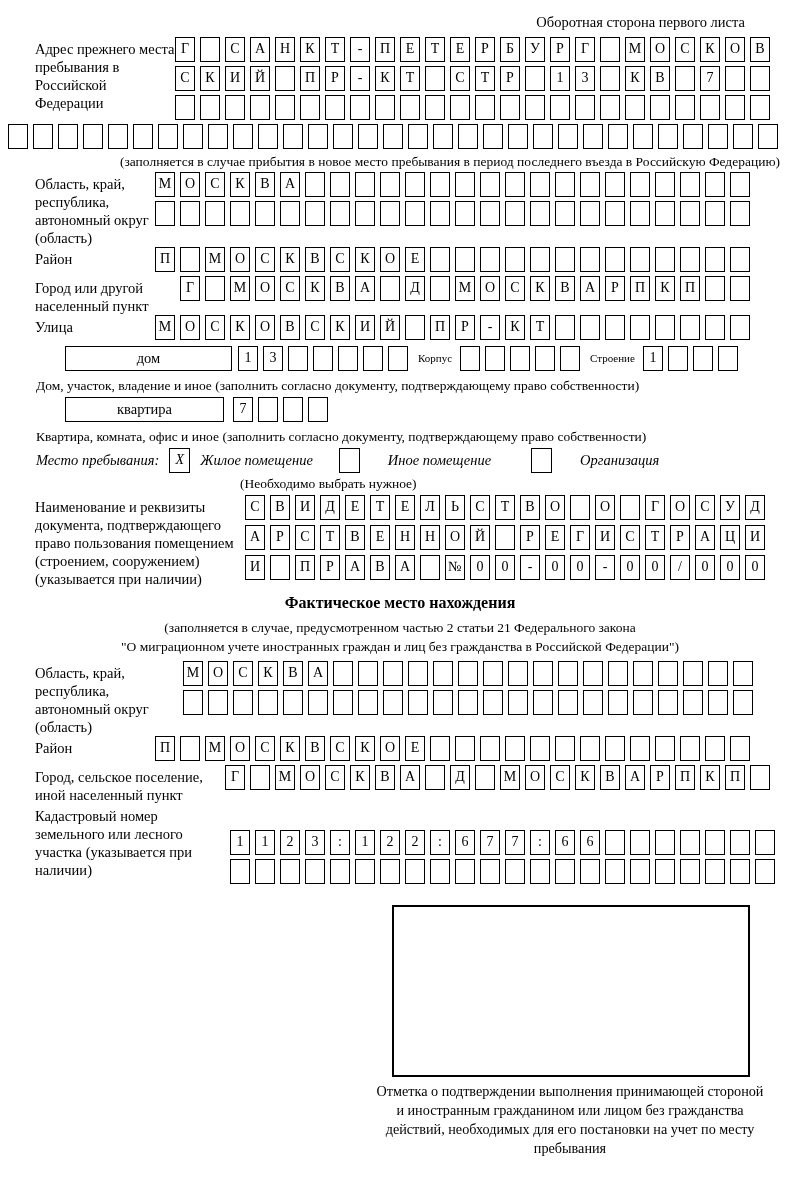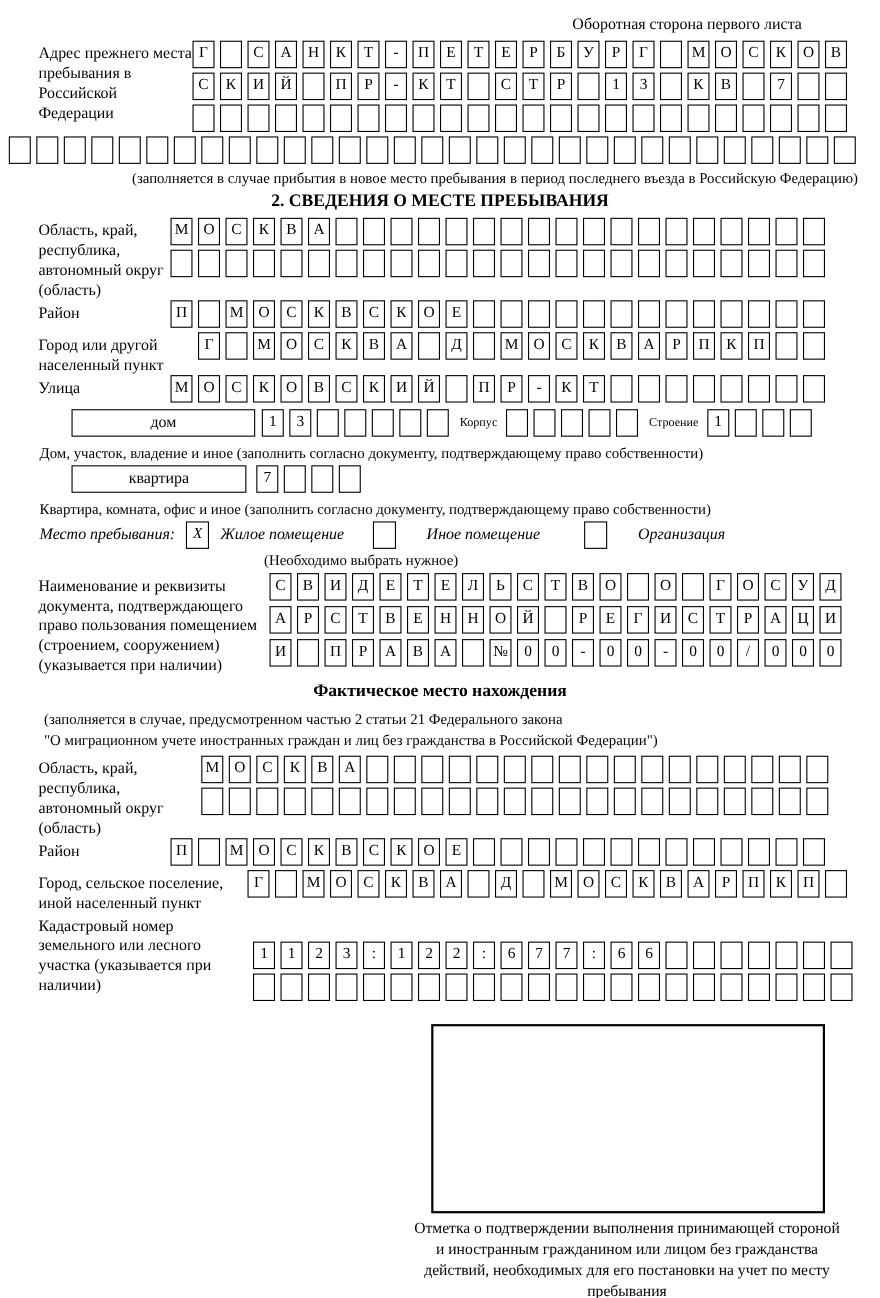--- a/index.html
+++ b/index.html
@@ -2,21 +2,21 @@
 <html><head>
 <meta charset="utf-8">
 <style>
   html,body{margin:0;padding:0;background:#fff;}
   .page{
     width:800px;height:1180px;background:#ffffff;color:#000;
     font-family:"Liberation Serif", serif;font-size:15px;
     position:relative;overflow:hidden;box-sizing:border-box;
   }
   .corner-note{
-    text-align:right;padding:14px 71px 0 0;font-size:14.5px;
+    text-align:right;padding:14px 55px 0 0;font-size:14.5px;
   }
   
   .boxrow{white-space:nowrap;height:25px;margin-bottom:4px;line-height:0;}
   .cell{
     display:inline-block;box-sizing:border-box;width:20px;height:25px;
     border:1.6px solid #000;margin-right:5px;text-align:center;
     line-height:22px;font-size:14px;vertical-align:top;background:#fff;
     font-family:"Liberation Serif", serif;
   }
   .field{display:flex;align-items:flex-start;margin-left:35px;}
@@ -37,21 +37,21 @@
   .wb-dom{width:167px;margin-right:6px;}
   .wb-kv{width:159px;margin-right:9px;}
   .inline-lbl{font-size:11px;line-height:25px;}
   
   .mesto{display:flex;align-items:center;margin-left:36px;white-space:nowrap;font-style:italic;}
   .mesto .txt{font-size:14.5px;line-height:25px;}
   .chk{
     display:inline-block;box-sizing:border-box;width:21px;height:25px;
     border:1.6px solid #000;text-align:center;line-height:22px;font-size:14px;background:#fff;
   }
-  .subtitle{font-size:13.5px;line-height:19px;padding-left:40px;}
+  .subtitle{text-align:center;font-size:13.5px;line-height:19px;}
   .stamp-wrap{margin-left:392px;margin-top:17px;width:360px;}
   .stamp-box{box-sizing:border-box;width:358px;height:172px;border:2px solid #000;background:#fff;}
   .stamp-caption{width:392px;margin-left:-18px;text-align:center;font-size:14.2px;line-height:19px;margin-top:5px;}
   .mt2{margin-top:2px;}.mt6{margin-top:6px;}
   .rows-offset{margin-top:26px;}
 </style>
 </head>
 <body>
 
 <div class="page">
@@ -62,21 +62,20 @@
     <div class="lbl w140">Адрес прежнего места пребывания в Российской Федерации</div>
     <div>
       <div class="boxrow"><span class="cell">Г</span><span class="cell"></span><span class="cell">С</span><span class="cell">А</span><span class="cell">Н</span><span class="cell">К</span><span class="cell">Т</span><span class="cell">-</span><span class="cell">П</span><span class="cell">Е</span><span class="cell">Т</span><span class="cell">Е</span><span class="cell">Р</span><span class="cell">Б</span><span class="cell">У</span><span class="cell">Р</span><span class="cell">Г</span><span class="cell"></span><span class="cell">М</span><span class="cell">О</span><span class="cell">С</span><span class="cell">К</span><span class="cell">О</span><span class="cell">В</span></div>
       <div class="boxrow"><span class="cell">С</span><span class="cell">К</span><span class="cell">И</span><span class="cell">Й</span><span class="cell"></span><span class="cell">П</span><span class="cell">Р</span><span class="cell">-</span><span class="cell">К</span><span class="cell">Т</span><span class="cell"></span><span class="cell">С</span><span class="cell">Т</span><span class="cell">Р</span><span class="cell"></span><span class="cell">1</span><span class="cell">3</span><span class="cell"></span><span class="cell">К</span><span class="cell">В</span><span class="cell"></span><span class="cell">7</span><span class="cell"></span><span class="cell"></span></div>
       <div class="boxrow"><span class="cell"></span><span class="cell"></span><span class="cell"></span><span class="cell"></span><span class="cell"></span><span class="cell"></span><span class="cell"></span><span class="cell"></span><span class="cell"></span><span class="cell"></span><span class="cell"></span><span class="cell"></span><span class="cell"></span><span class="cell"></span><span class="cell"></span><span class="cell"></span><span class="cell"></span><span class="cell"></span><span class="cell"></span><span class="cell"></span><span class="cell"></span><span class="cell"></span><span class="cell"></span><span class="cell"></span></div>
     </div>
   </div>
   <div class="boxrow fullrow"><span class="cell"></span><span class="cell"></span><span class="cell"></span><span class="cell"></span><span class="cell"></span><span class="cell"></span><span class="cell"></span><span class="cell"></span><span class="cell"></span><span class="cell"></span><span class="cell"></span><span class="cell"></span><span class="cell"></span><span class="cell"></span><span class="cell"></span><span class="cell"></span><span class="cell"></span><span class="cell"></span><span class="cell"></span><span class="cell"></span><span class="cell"></span><span class="cell"></span><span class="cell"></span><span class="cell"></span><span class="cell"></span><span class="cell"></span><span class="cell"></span><span class="cell"></span><span class="cell"></span><span class="cell"></span><span class="cell"></span></div>
   <div class="note note-center">(заполняется в случае прибытия в новое место пребывания в период последнего въезда в Российскую Федерацию)</div>
 
-  <div class="sec-title">2. СВЕДЕНИЯ О МЕСТЕ ПРЕБЫВАНИЯ</div>
 
   <div class="field">
     <div class="lbl w120">Область, край, республика, автономный округ (область)</div>
     <div>
       <div class="boxrow"><span class="cell">М</span><span class="cell">О</span><span class="cell">С</span><span class="cell">К</span><span class="cell">В</span><span class="cell">А</span><span class="cell"></span><span class="cell"></span><span class="cell"></span><span class="cell"></span><span class="cell"></span><span class="cell"></span><span class="cell"></span><span class="cell"></span><span class="cell"></span><span class="cell"></span><span class="cell"></span><span class="cell"></span><span class="cell"></span><span class="cell"></span><span class="cell"></span><span class="cell"></span><span class="cell"></span><span class="cell"></span></div>
       <div class="boxrow"><span class="cell"></span><span class="cell"></span><span class="cell"></span><span class="cell"></span><span class="cell"></span><span class="cell"></span><span class="cell"></span><span class="cell"></span><span class="cell"></span><span class="cell"></span><span class="cell"></span><span class="cell"></span><span class="cell"></span><span class="cell"></span><span class="cell"></span><span class="cell"></span><span class="cell"></span><span class="cell"></span><span class="cell"></span><span class="cell"></span><span class="cell"></span><span class="cell"></span><span class="cell"></span><span class="cell"></span></div>
     </div>
   </div>
 
   <div class="field">

